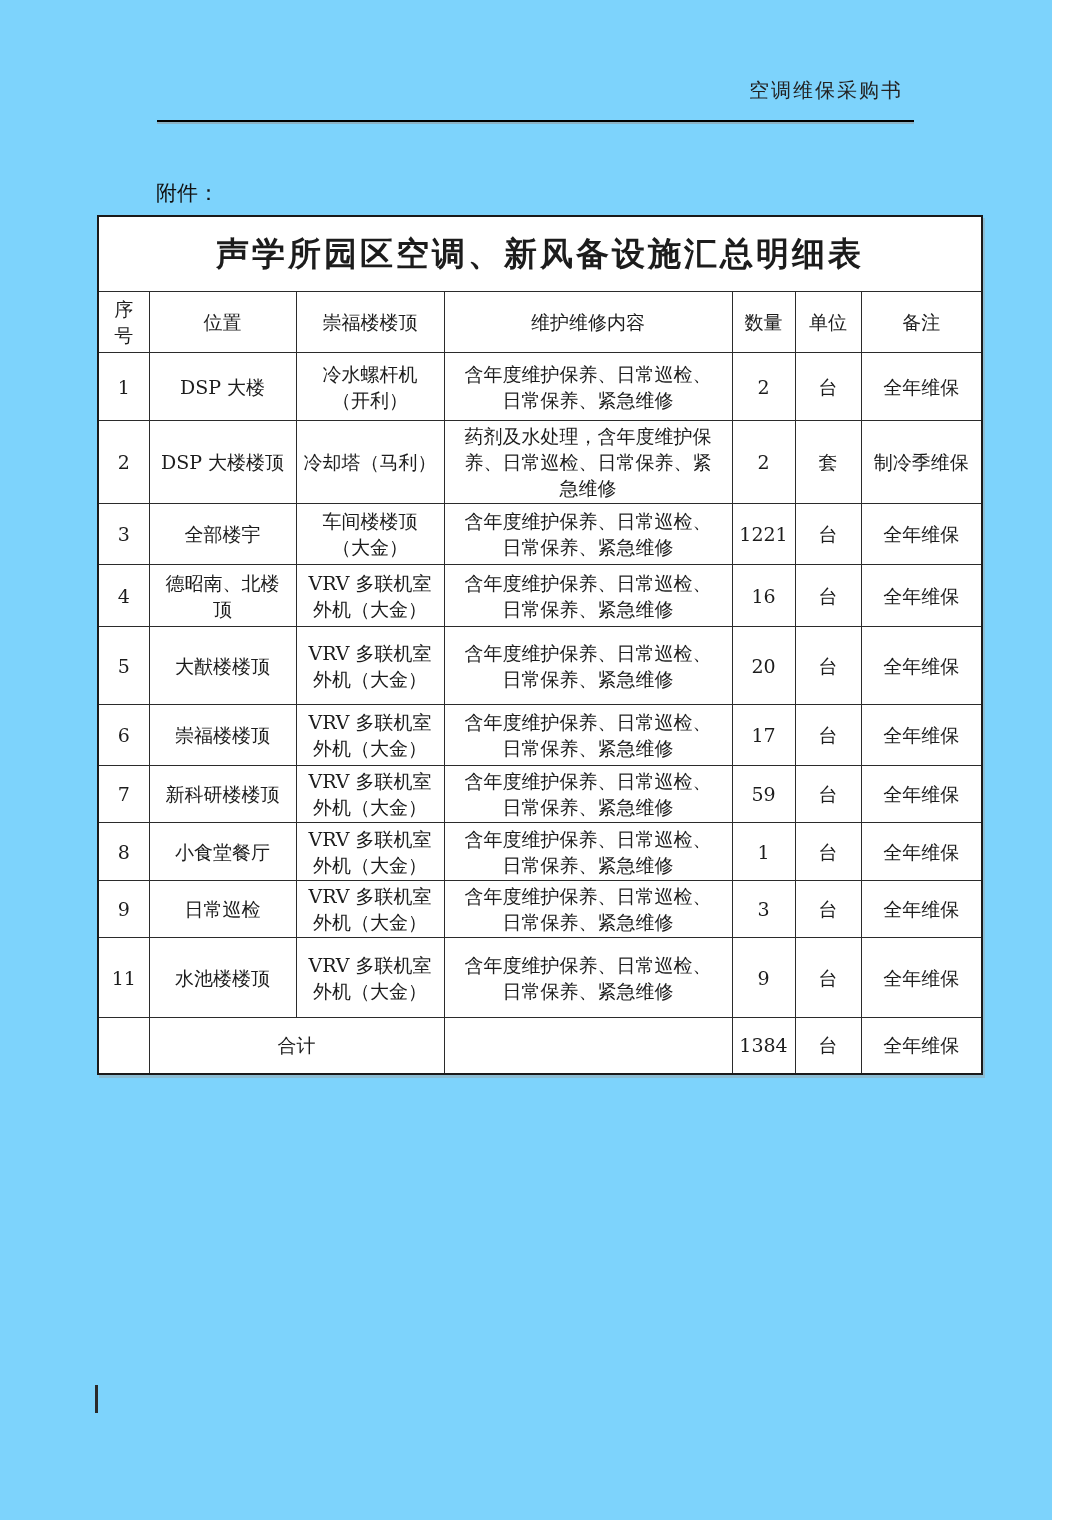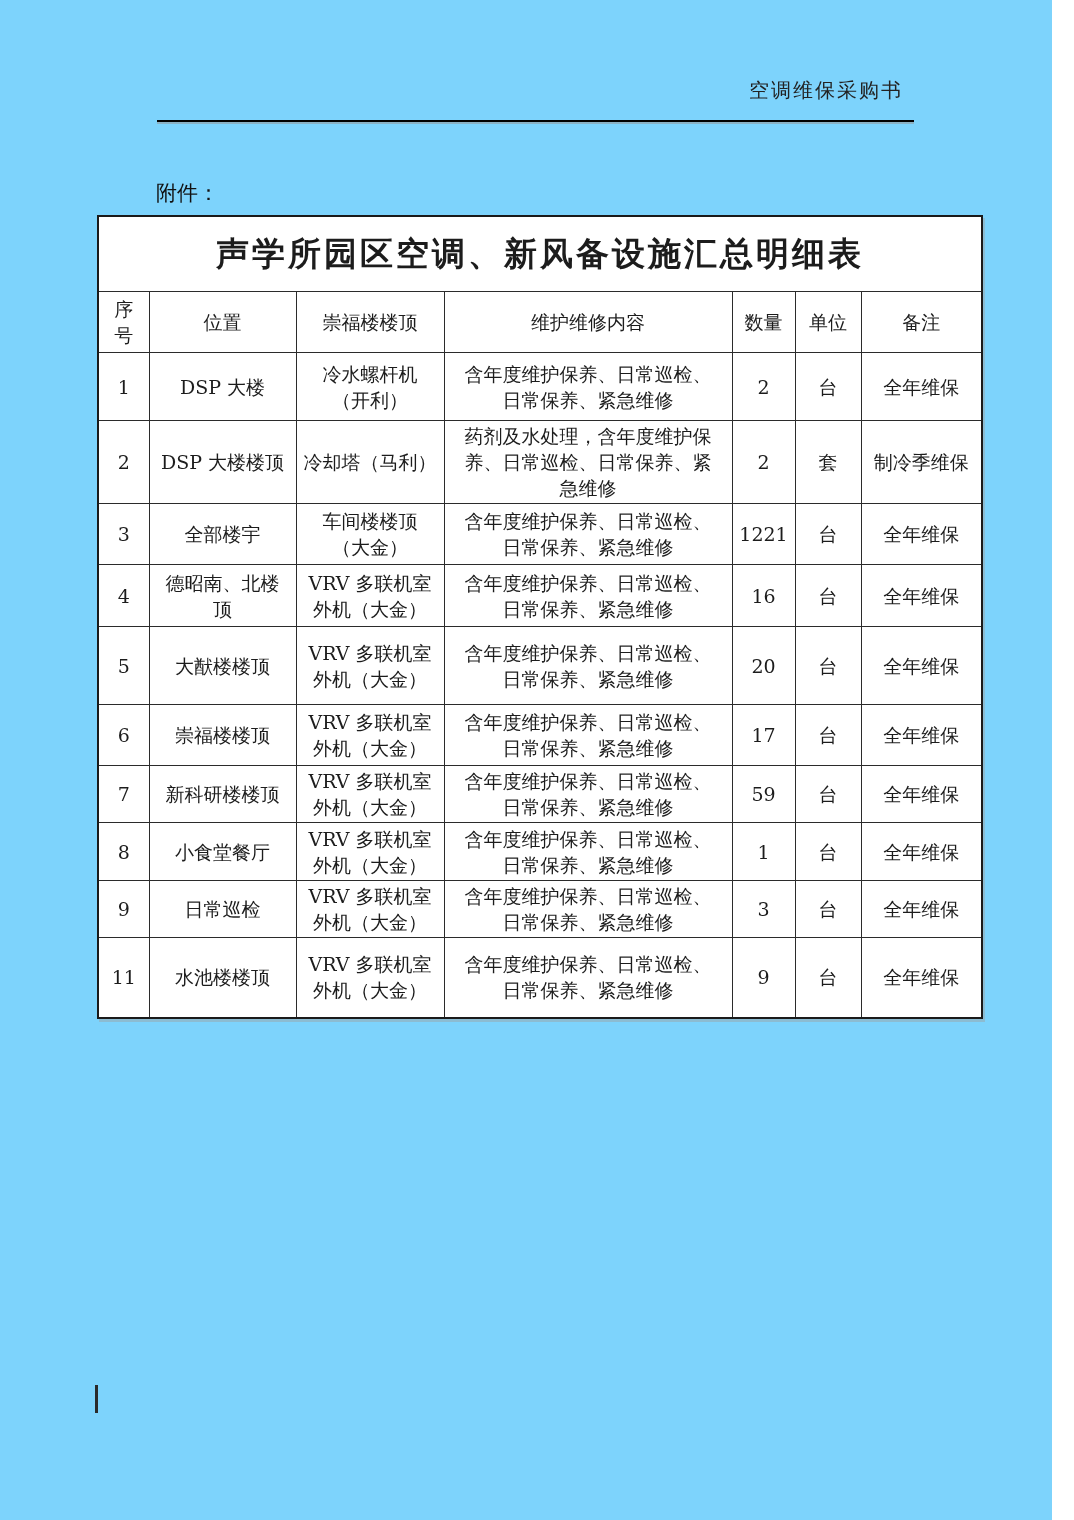--- a/index.html
+++ b/index.html
@@ -182,18 +182,26 @@
           <td>11</td>
           <td>水池楼楼顶</td>
           <td>VRV 多联机室
 外机（大金）</td>
           <td>含年度维护保养、日常巡检、
 日常保养、紧急维修</td>
           <td>9</td>
           <td>台</td>
           <td>全年维保</td>
         </tr>
+        <tr style="height: 56px;">
+          <td></td>
+          <td colspan="2">合计</td>
+          <td></td>
+          <td>1384</td>
+          <td>台</td>
+          <td>全年维保</td>
+        </tr>
       </tbody>
   </table>
 
   <div class="cursor-mark"></div>
 
 </div>
 
 </body></html>

